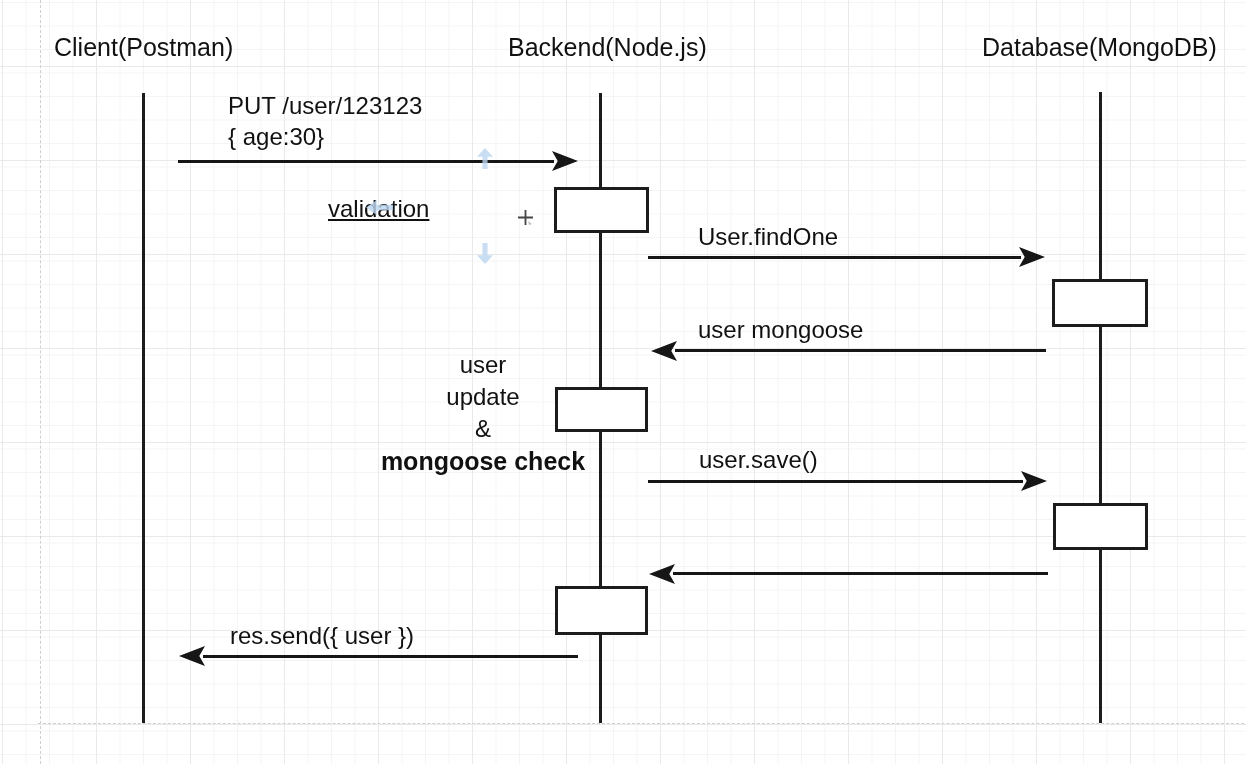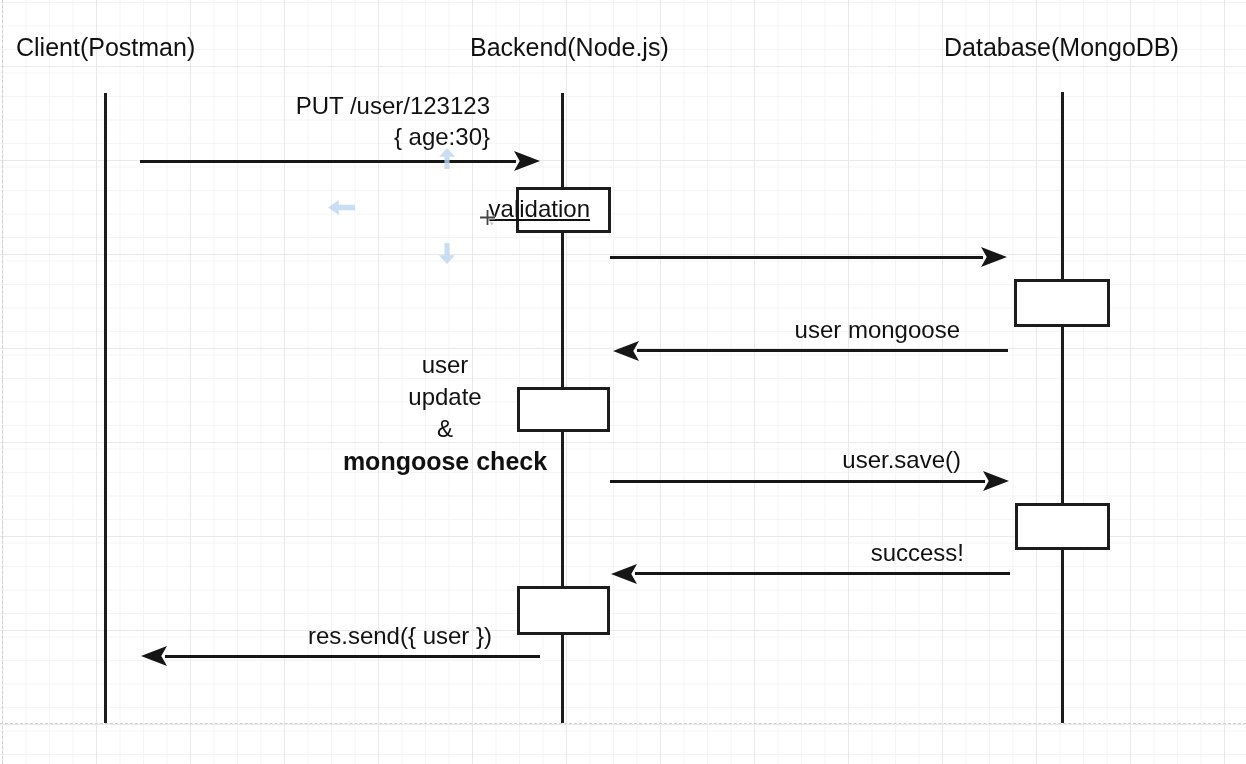--- a/index.html
+++ b/index.html
@@ -11,31 +11,31 @@
     color:#111;
     background-color:#ffffff;
     background-image:
       linear-gradient(to bottom, #e9e9e9 1px, transparent 1px),
       linear-gradient(to right,  #e9e9e9 1px, transparent 1px),
       linear-gradient(to bottom, #f4f4f4 1px, transparent 1px),
       linear-gradient(to right,  #f4f4f4 1px, transparent 1px);
     background-size: 94px 94px, 94px 94px, 23.5px 23.5px, 23.5px 23.5px;
     background-position: 0 66px, 2px 0, 0 2px, 2px 0;
   }
-  .abs{position:absolute;}
+  .abs{position:absolute;margin-left:38px;}
   .dashed-v{width:0;border-left:1px dashed #cfcfcf;}
   .dashed-h{height:0;border-top:1px dashed #cfcfcf;}
   .actor-label{font-size:25px;white-space:nowrap;}
   .lifeline{width:3px;background:#1c1c1c;}
   .activation{background:#ffffff;border:3px solid #1c1c1c;box-sizing:border-box;}
   .shaft{height:3px;background:#161616;}
   .head{width:26px;height:20px;background:#161616;}
   .head-right{clip-path:polygon(0 0, 100% 50%, 0 100%, 22% 50%);}
   .head-left{clip-path:polygon(100% 0, 0 50%, 100% 100%, 78% 50%);}
-  .msg-label{font-size:24px;width:300px;text-align:right;white-space:nowrap;}
+  .msg-label{font-size:24px;width:300px;text-align:left;white-space:nowrap;}
   .note-block{font-size:24px;width:300px;text-align:center;line-height:32px;}
   .note-bold{font-weight:bold;font-size:25px;}
   .hover-arrow{background:#bcd6ef;opacity:.8;}
   .ha-up{clip-path:polygon(50% 0,100% 42%,66% 42%,66% 100%,34% 100%,34% 42%,0 42%);}
   .ha-down{clip-path:polygon(50% 100%,100% 58%,66% 58%,66% 0,34% 0,34% 58%,0 58%);}
   .ha-left{clip-path:polygon(0 50%,40% 0,40% 32%,100% 32%,100% 68%,40% 68%,40% 100%);}
 </style>
 </head>
 <body>
 
@@ -74,20 +74,21 @@
   <div class="abs hover-arrow ha-down" style="left:439px;top:243px;width:16px;height:21px;"></div>
 
   <div class="abs" style="left:479px;top:209px;width:18px;height:18px;">
     <svg width="18" height="18" viewBox="0 0 18 18">
       <path d="M11 12 L15 15 L12 16 Z" fill="#9a9a9a" opacity="0.6"></path>
       <path d="M8.5 1 V16 M1 8.5 H16" stroke="#ffffff" stroke-width="4" opacity="0.7"></path>
       <path d="M8.5 1 V16 M1 8.5 H16" stroke="#444444" stroke-width="1.8"></path>
     </svg>
   </div>
 
+  <div class="abs msg-label" style="left:660px;top:223px;">User.findOne</div>
   <div>
     <div class="abs shaft" style="left:610px;top:256px;width:373px;"></div>
     <div class="abs head head-right" style="left:981px;top:247px;"></div>
   </div>
 
   <div class="abs msg-label" style="left:660px;top:316px;">user mongoose</div>
   <div>
     <div class="abs head head-left" style="left:613px;top:341px;"></div>
     <div class="abs shaft" style="left:637px;top:349px;width:371px;"></div>
   </div>
@@ -98,21 +99,20 @@
     <div>&amp;</div>
     <div class="note-bold">mongoose check</div>
   </div>
 
   <div class="abs msg-label" style="left:661px;top:446px;">user.save()</div>
   <div>
     <div class="abs shaft" style="left:610px;top:480px;width:375px;"></div>
     <div class="abs head head-right" style="left:983px;top:471px;"></div>
   </div>
 
-  <div class="abs msg-label" style="left:664px;top:539px;">success!</div>
   <div>
     <div class="abs head head-left" style="left:611px;top:564px;"></div>
     <div class="abs shaft" style="left:635px;top:572px;width:375px;"></div>
   </div>
 
   <div class="abs msg-label" style="left:192px;top:622px;">res.send({ user })</div>
   <div>
     <div class="abs head head-left" style="left:141px;top:646px;"></div>
     <div class="abs shaft" style="left:165px;top:655px;width:375px;"></div>
   </div>

